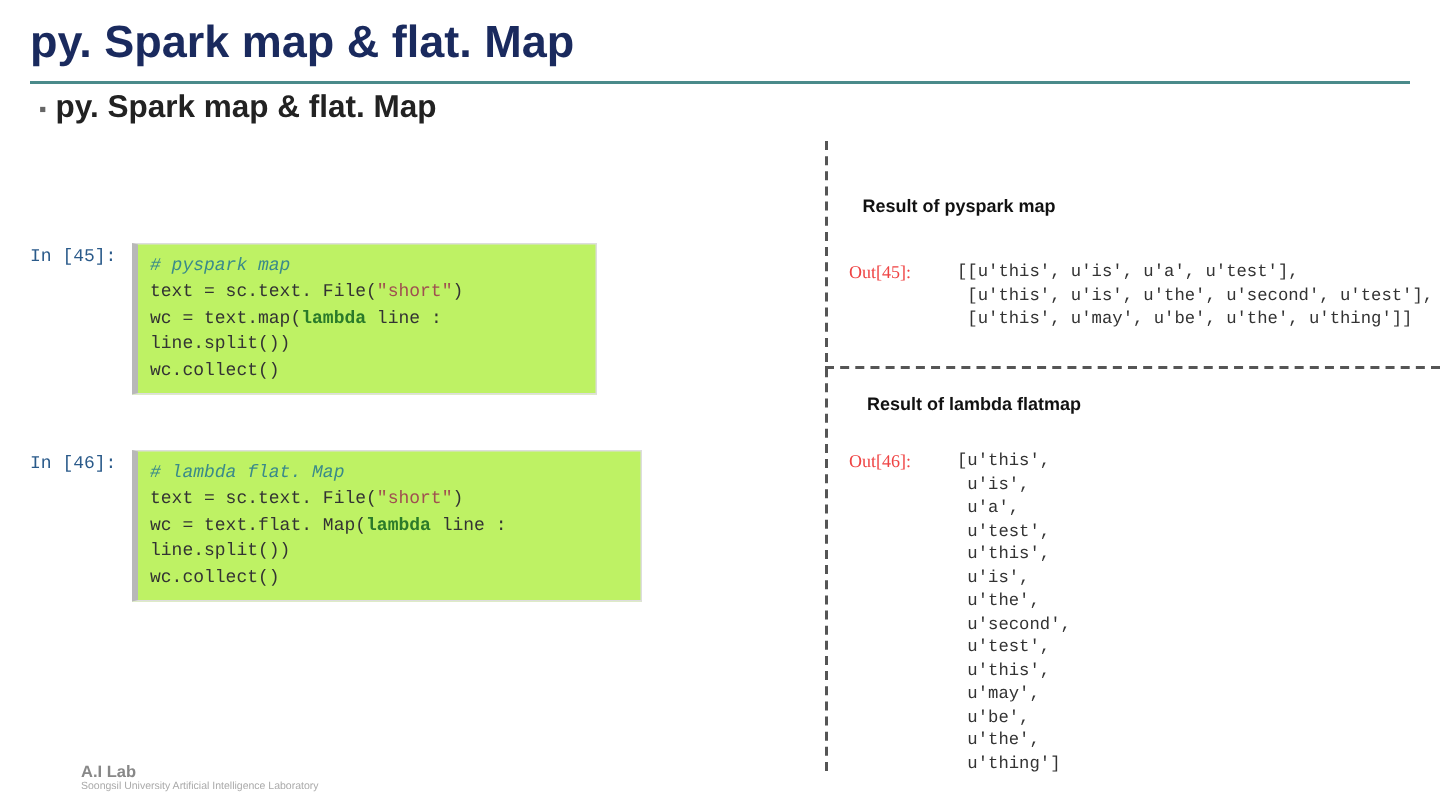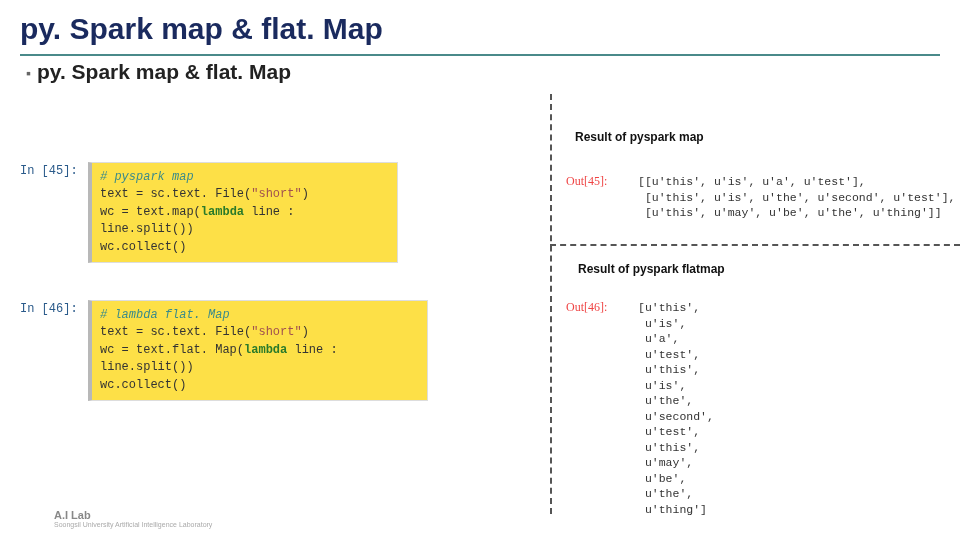--- a/index.html
+++ b/index.html
@@ -49,21 +49,21 @@
     position: absolute;
     left: 550px;
     right: 0;
     top: 160px;
     border-top: 2px dashed #555;
   }
   .code-block {
     position: absolute;
     border: 1px solid #ddd;
     border-left: 4px solid #b8b8b8;
-    background: #fde047;
+    background: #bef264;
     font-family: "Courier New", monospace;
     font-size: 12px;
     line-height: 1.45;
     padding: 6px 8px;
     color: #333;
   }
   .prompt-in {
     position: absolute;
     font-family: "Courier New", monospace;
     font-size: 12px;
@@ -141,21 +141,21 @@
     <div><span>wc.collect()</span></div>
   </div>
 
   <div class="result-label" style="left:575px; top:46px">Result of pyspark map</div>
 
   <div class="prompt-out" style="left:566px; top:90px; width:64px">Out[45]:</div>
   <div class="out-block" style="left:638px; top:90px">[[u'this', u'is', u'a', u'test'],
  [u'this', u'is', u'the', u'second', u'test'],
  [u'this', u'may', u'be', u'the', u'thing']]</div>
 
-  <div class="result-label" style="left:578px; top:178px">Result of pyspark flatmap</div>
+  <div class="result-label" style="left:578px; top:178px">Result of lambda flatmap</div>
 
   <div class="prompt-out" style="left:566px; top:216px; width:64px">Out[46]:</div>
   <div class="out-block" style="left:638px; top:216px">[u'this',
  u'is',
  u'a',
  u'test',
  u'this',
  u'is',
  u'the',
  u'second',

